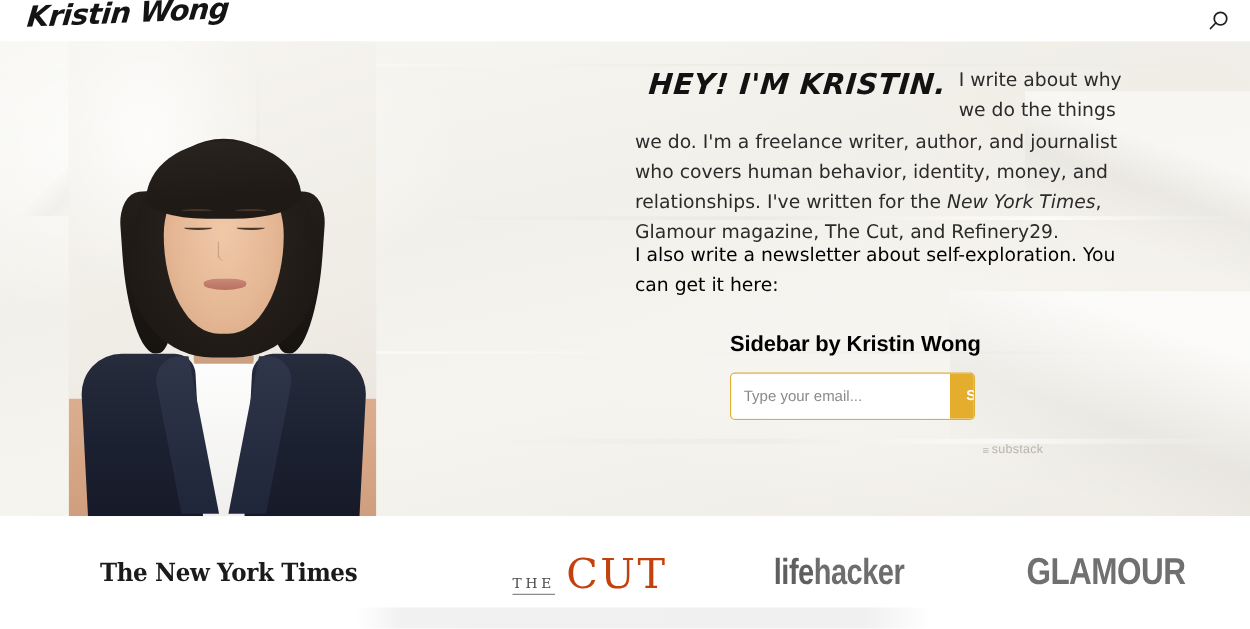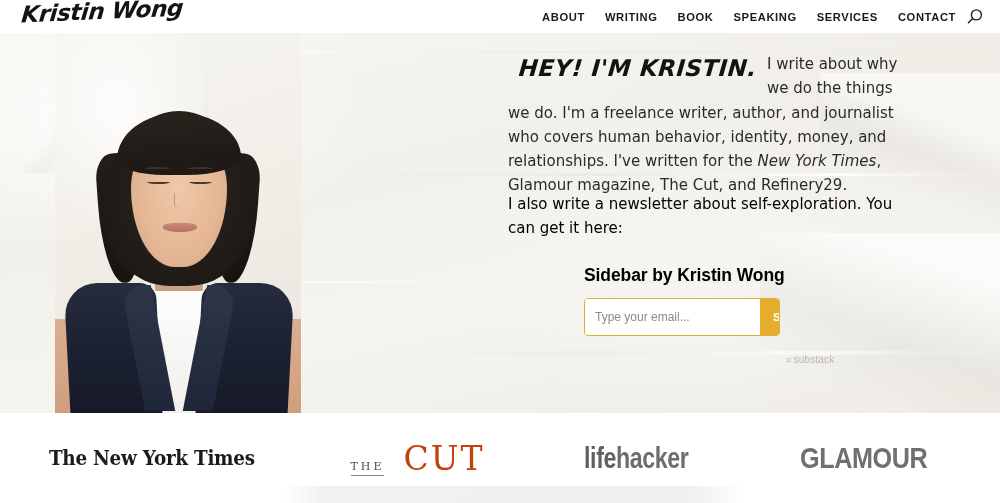--- a/index.html
+++ b/index.html
@@ -191,30 +191,30 @@
     margin-top: 18px; margin-left: 202px;
     font-size: 10px; color: #b9b5ad; letter-spacing: .2px;
     display: flex; align-items: center; gap: 2px;
   }
   .ss-mark { font-size: 9px; color: #bdb9b1; }
 
   
   .logobar {
     position: absolute; top: 413px; left: 0;
     width: 1000px; height: 90px; background: #ffffff;
-    display: flex; align-items: center; justify-content: space-between;
-    gap: 72px; padding-left: 40px; padding-right: 60px;
+    display: flex; align-items: center; justify-content: flex-end;
+    gap: 72px; padding-left: 40px; padding-right: 40px;
   }
   .brand { color: #6e6e6e; white-space: nowrap; }
   .brand.nyt {
     font-family: "DejaVu Serif", serif; font-weight: bold;
     font-size: 20px; color: #1b1b1b; letter-spacing: -0.3px;
     transform: scaleX(.92);
   }
-  .brand.cut { display: flex; align-items: baseline; gap: 19px; color: #4a4a4a; }
+  .brand.cut { display: flex; align-items: baseline; gap: 9px; color: #4a4a4a; margin-left: 43px; }
   .brand.cut .the {
     font-family: "DejaVu Serif", serif; font-size: 11px;
     letter-spacing: 3px; border-bottom: 1px solid #8a8a8a; padding-bottom: 2px;
   }
   .brand.cut .word {
     font-family: "DejaVu Serif", serif; font-size: 33px;
     letter-spacing: 2px; color: #c2410c;
   }
   .brand.lh {
     font-family: "Liberation Sans", sans-serif; font-weight: bold;
@@ -235,28 +235,20 @@
     background: linear-gradient(90deg, rgba(242,242,242,0) 0%, #f1f1f1 8%, #f0f0f0 88%, rgba(242,242,242,0) 100%);
   }
 </style>
 </head>
 <body>
 
 <div class="page">
 
   <div class="header">
     <div class="logo">Kristin Wong</div>
-    <nav class="nav">
-      <a class="nav-item">ABOUT</a>
-      <a class="nav-item">WRITING</a>
-      <a class="nav-item">BOOK</a>
-      <a class="nav-item">SPEAKING</a>
-      <a class="nav-item">SERVICES</a>
-      <a class="nav-item">CONTACT</a>
-    </nav>
     <div class="search-btn">
       <svg width="18" height="18" viewBox="0 0 18 18">
         <circle cx="10.4" cy="6.9" r="5" fill="none" stroke="#202020" stroke-width="1.4"></circle>
         <line x1="6.6" y1="10.4" x2="2.4" y2="14.8" stroke="#202020" stroke-width="1.4" stroke-linecap="round"></line>
       </svg>
     </div>
   </div>
 
   <div class="hero">
     <div class="tex s1"></div>

